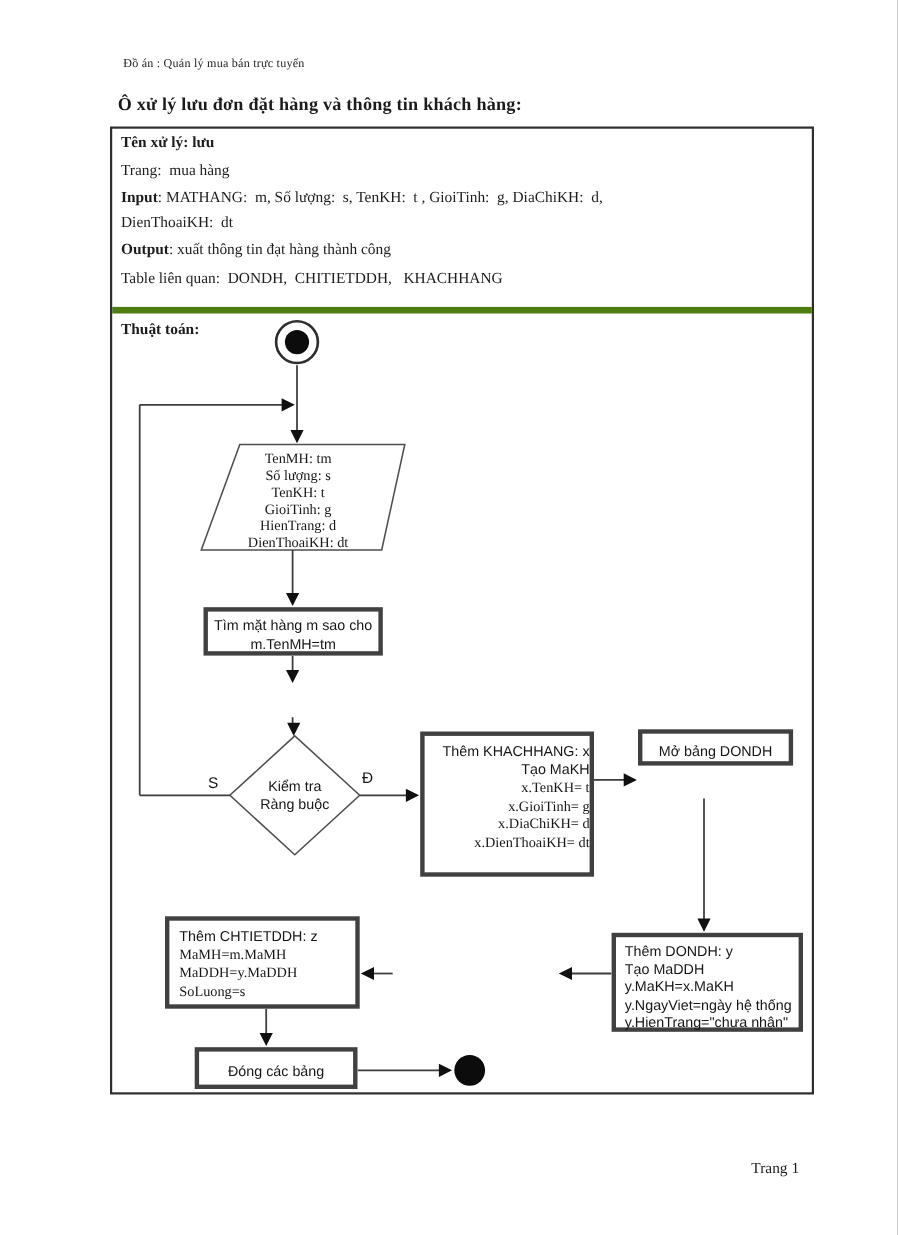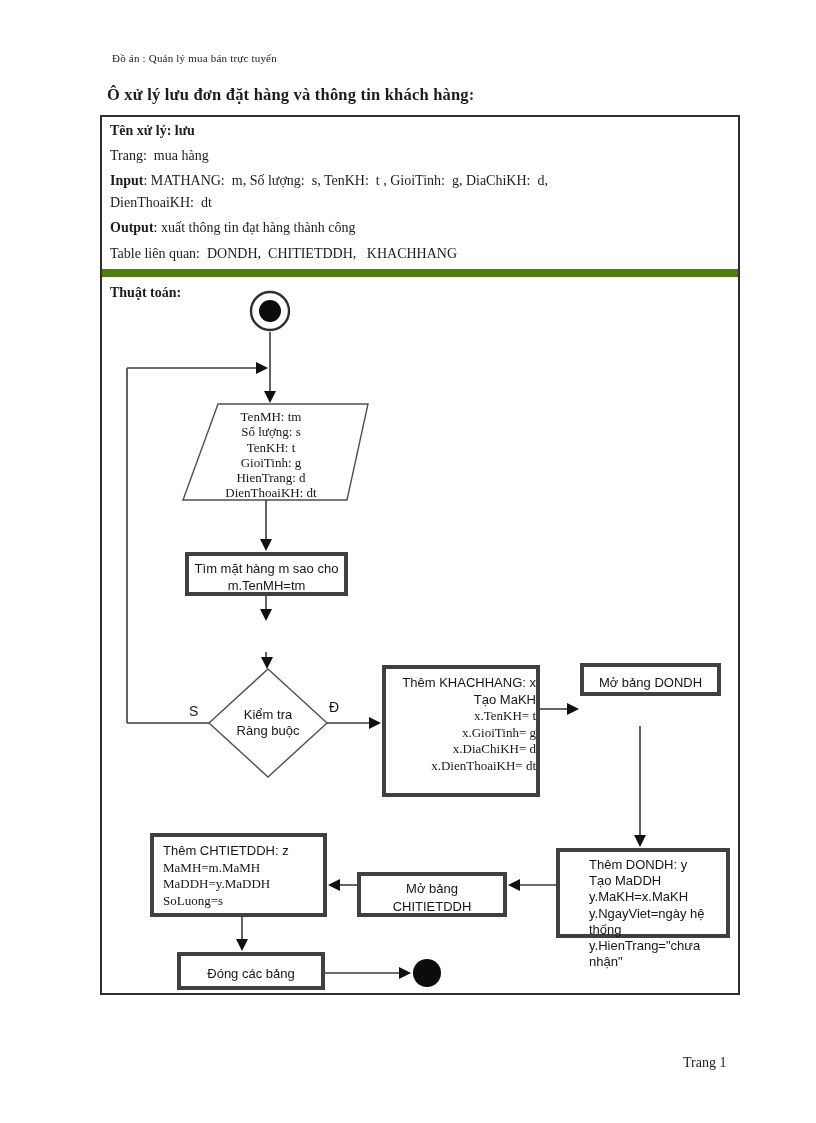--- a/index.html
+++ b/index.html
@@ -24,36 +24,36 @@
     left:100px;top:115px;width:640px;height:880px;
     border:2px solid #2e2e2e;box-sizing:border-box;
   }
   .info-row{padding-left:8px;font-size:14px;white-space:pre-wrap;}
   .r1{height:26px;line-height:27px;font-weight:bold;}
   .r2{height:25px;line-height:25px;}
   .r3{padding-top:2px;height:44px;line-height:22px;}
   .r4{height:27px;line-height:27px;}
   .r5{height:26px;line-height:26px;}
   .bold{font-weight:bold;}
-  .algo-row{border-top:8px solid #4d7c0f;margin-top:2px;padding-top:2px;}
+  .algo-row{border-top:6px solid #4d7c0f;margin-top:12px;padding-top:2px;}
 
   
   .fbox{
     position:absolute;background:#fff;border:4px solid #404040;
     box-sizing:border-box;font-size:13px;color:#161616;
   }
   .center{text-align:center;}
   .fbox .ln{line-height:16.5px;}
 
   .box-find{left:185px;top:552px;width:163px;height:44px;padding-top:4px;line-height:17px;}
   .box-open-kh{left:177px;top:622px;width:181px;height:30px;line-height:28px;}
   .box-add-kh{left:382px;top:665px;width:158px;height:132px;padding:6px 0 18px 11px;text-align:right;}
   .box-open-dondh{left:580px;top:663px;width:141px;height:33px;line-height:31px;text-align:center;}
   .box-add-dondh{left:556px;top:848px;width:174px;height:90px;padding:5px 0 0 8px;}
-  .box-add-dondh .ln{line-height:16.2px;margin-left:21px;}
+  .box-add-dondh .ln{line-height:16.2px;}
   .box-open-ct{left:357px;top:872px;width:150px;height:45px;padding-top:4px;line-height:18px;}
   .box-add-ct{left:150px;top:833px;width:177px;height:84px;padding:6px 0 0 9px;}
   .box-close{left:177px;top:952px;width:148px;height:38px;line-height:36px;}
 
   .para-text{left:186px;top:409px;width:170px;text-align:center;font-size:13px;line-height:15.3px;color:#161616;}
   .diamond-text{left:211px;top:707px;width:114px;text-align:center;font-size:13px;line-height:16px;color:#161616;}
   .branch-label{font-size:14px;color:#161616;}
   .label-s{left:189px;top:703px;}
   .label-d{left:329px;top:699px;}
 
@@ -162,24 +162,20 @@
   <div class="fbox sans center box-open-dondh">Mở bảng DONDH</div>
 
   <div class="fbox sans box-add-dondh">
     <div class="ln">Thêm DONDH: y</div>
     <div class="ln">Tạo MaDDH</div>
     <div class="ln">y.MaKH=x.MaKH</div>
     <div class="ln">y.NgayViet=ngày hệ thống</div>
     <div class="ln">y.HienTrang="chưa nhận"</div>
   </div>
 
-  <div class="fbox sans center box-open-ct">
-    <div>Mở bảng</div>
-    <div>CHITIETDDH</div>
-  </div>
 
   <div class="fbox box-add-ct">
     <div class="ln sans">Thêm CHTIETDDH: z</div>
     <div class="ln serif">MaMH=m.MaMH</div>
     <div class="ln serif">MaDDH=y.MaDDH</div>
     <div class="ln serif">SoLuong=s</div>
   </div>
 
   <div class="fbox sans center box-close">Đóng các bảng</div>
 

